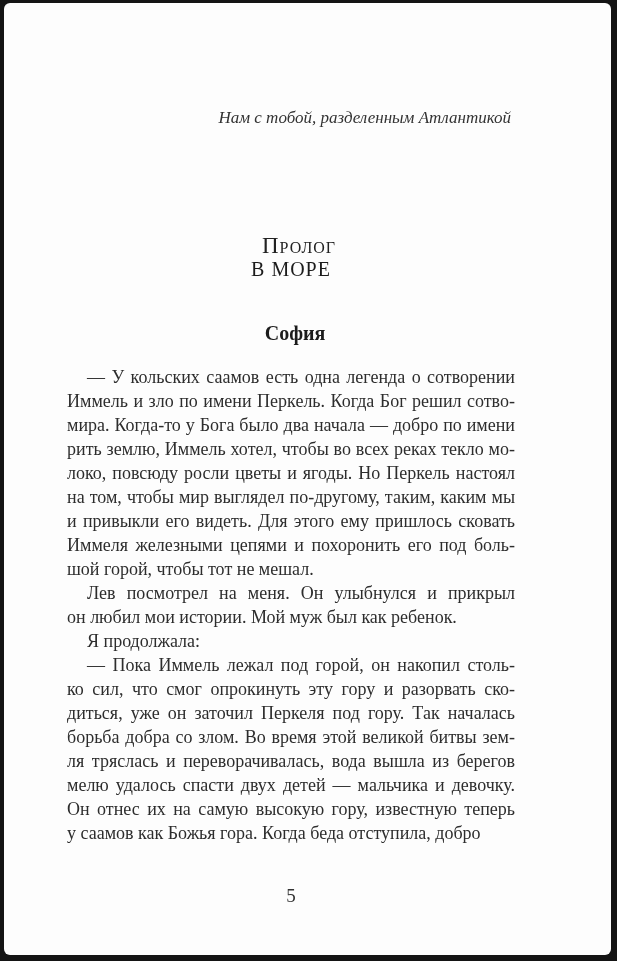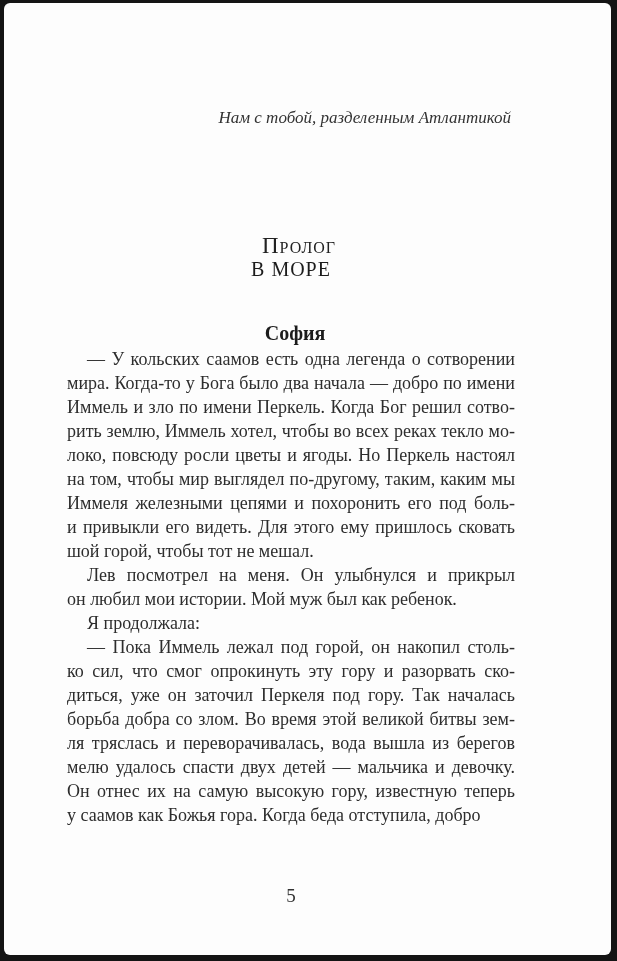--- a/index.html
+++ b/index.html
@@ -63,21 +63,21 @@
   .narrator {
     top: 314px;
     margin: 4px;
     text-align: center;
     font-weight: bold;
     font-size: 20px;
     line-height: 25px;
     color: #1c1c1c;
   }
   .body-text {
-    top: 344px;
+    top: 362px;
     font-size: 18px;
     line-height: 24px;
     color: #2d2d2d;
   }
   .body-text .line {
     height: 24px;
     overflow: hidden;
     text-align: justify;
     text-align-last: justify;
     text-justify: inter-word;
@@ -104,27 +104,27 @@
   <div class="content-col epigraph">Нам с тобой, разделенным Атлантикой</div>
 
   <h1 class="content-col prologue">Пролог</h1>
 
   <h2 class="content-col chapter">В МОРЕ</h2>
 
   <h3 class="content-col narrator">София</h3>
 
   <div class="content-col body-text">
       <div class="line first">— У кольских саамов есть одна легенда о сотворении</div>
+      <div class="line">Иммель и зло по имени Перкель. Когда Бог решил сотво-</div>
       <div class="line">мира. Когда-то у Бога было два начала — добро по имени</div>
-      <div class="line">Иммель и зло по имени Перкель. Когда Бог решил сотво-</div>
       <div class="line">рить землю, Иммель хотел, чтобы во всех реках текло мо-</div>
       <div class="line">локо, повсюду росли цветы и ягоды. Но Перкель настоял</div>
       <div class="line">на том, чтобы мир выглядел по-другому, таким, каким мы</div>
+      <div class="line">и привыкли его видеть. Для этого ему пришлось сковать</div>
       <div class="line">Иммеля железными цепями и похоронить его под боль-</div>
-      <div class="line">и привыкли его видеть. Для этого ему пришлось сковать</div>
       <div class="line last">шой горой, чтобы тот не мешал.</div>
       <div class="line first">Лев посмотрел на меня. Он улыбнулся и прикрыл глаза,</div>
       <div class="line last">он любил мои истории. Мой муж был как ребенок.</div>
       <div class="line first last">Я продолжала:</div>
       <div class="line first">— Пока Иммель лежал под горой, он накопил столь-</div>
       <div class="line">ко сил, что смог опрокинуть эту гору и разорвать ско-</div>
       <div class="line">диться, уже он заточил Перкеля под гору. Так началась</div>
       <div class="line">борьба добра со злом. Во время этой великой битвы зем-</div>
       <div class="line">ля тряслась и переворачивалась, вода вышла из берегов</div>
       <div class="line">мелю удалось спасти двух детей — мальчика и девочку.</div>

